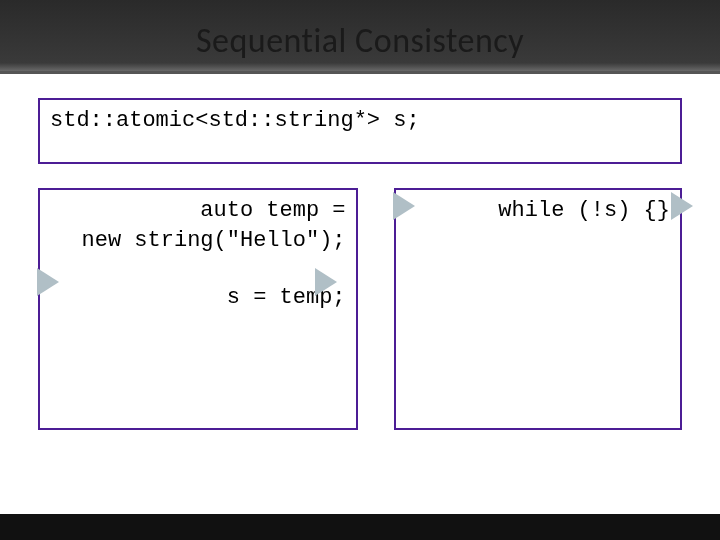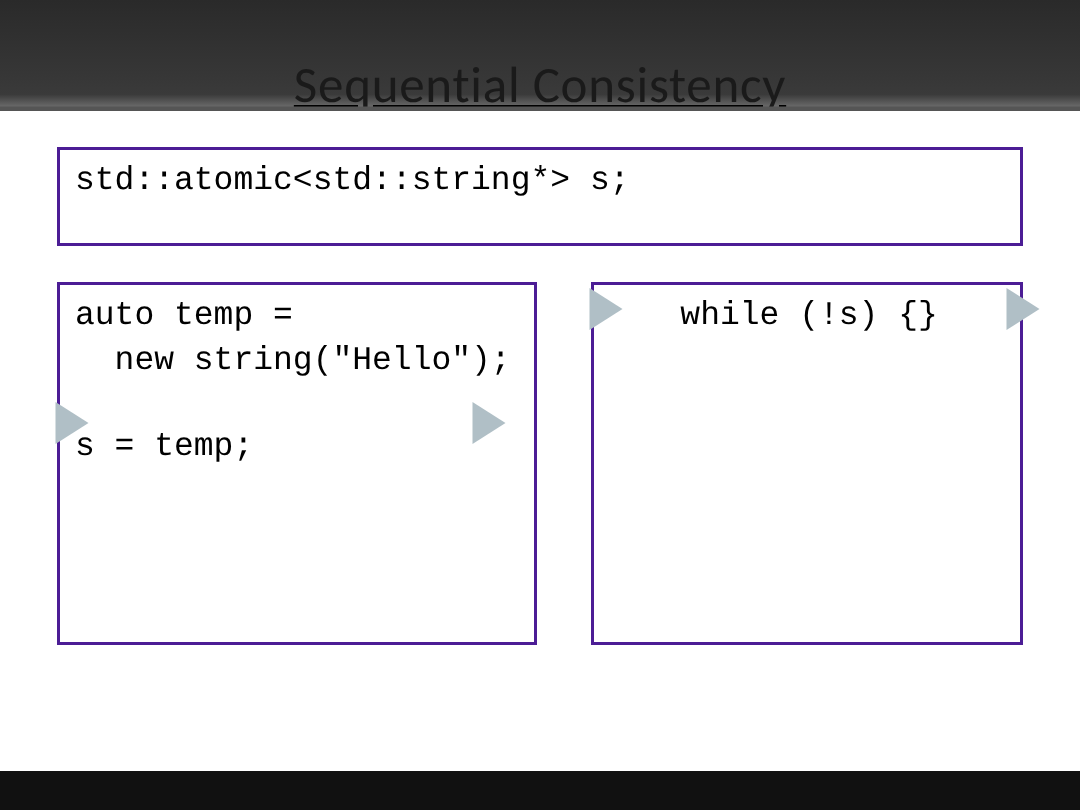--- a/index.html
+++ b/index.html
@@ -8,24 +8,22 @@
   height: 540px;
   background: #fff;
   font-family: Calibri, Arial, sans-serif;
   overflow: hidden;
 }
 .header-bar {
   width: 100%;
   height: 74px;
   background: linear-gradient(to bottom, #2a2a2a 0%, #353535 60%, #3a3a3a 85%, #7a7a7a 100%);
   display: flex;
-  align-items: center;
   justify-content: center;
   position: relative;
-  text-decoration: underline;
 }
 .header-bar::after {
   content: "";
   position: absolute;
   bottom: 0;
   left: 0;
   right: 0;
   height: 3px;
   background: #555;
 }
@@ -51,20 +49,21 @@
   margin-bottom: 24px;
   position: relative;
 }
 .codebox.top {
   width: 100%;
   min-height: 66px;
 }
 .row {
   display: flex;
   gap: 36px;
+  text-align: right;
 }
 .codebox.left {
   width: 328px;
   min-height: 242px;
 }
 .codebox.right {
   width: 296px;
   min-height: 242px;
 }
 .tri {

